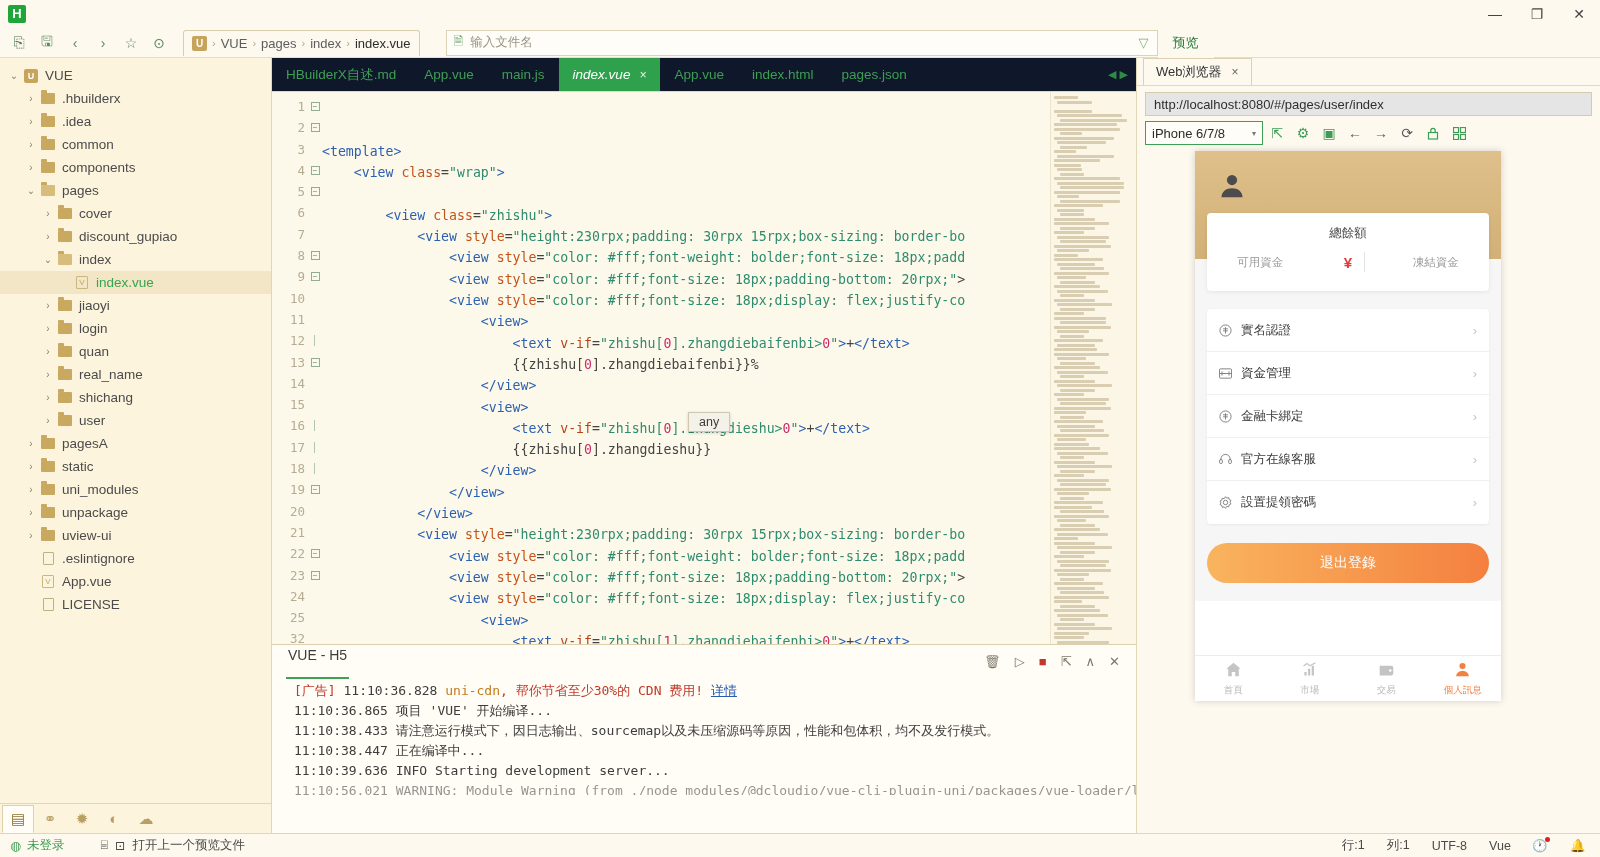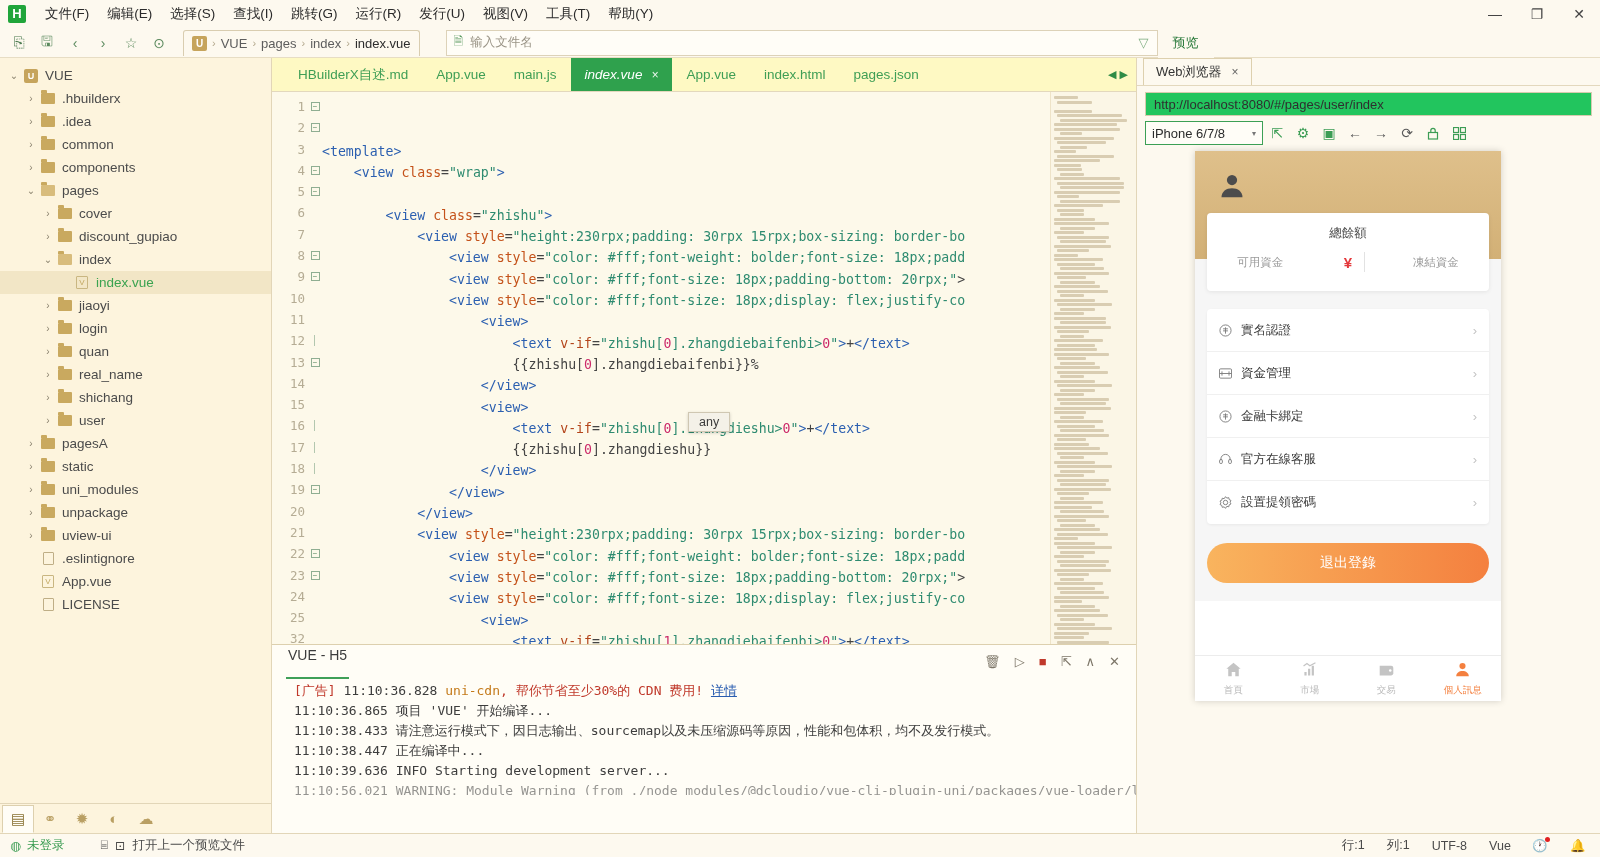--- a/index.html
+++ b/index.html
@@ -122,22 +122,22 @@
   .sb-tab {
     width: 32px; height: 28px; display:flex; align-items:center; justify-content:center;
     color: #b99f63; font-size: 15px;
   }
   .sb-tab.active { background: #fffdf6; border: 1px solid #ddd0ae; border-bottom-color:#fffdf6; color:#8a7336; }
 
   
   .editorcol { flex: 1; min-width: 0; display: flex; flex-direction: column; }
   .edtop { flex: none; display: flex; flex-direction: column; height: 586px; }
   .tabbar {
-    height: 34px; display: flex; align-items: stretch; background: #fef9c3;
-    border-bottom: 1px solid #e3d8bd; flex: none; padding-left: 12px;
+    height: 34px; display: flex; align-items: stretch; background: #0f172a;
+    border-bottom: 1px solid #e3d8bd; flex: none;
   }
   .etab {
     display: flex; align-items: center; padding: 0 14px; font-size: 13.5px;
     color: #3f9e55; white-space: nowrap; cursor: default;
   }
   .etab.active { background: #2fa14d; color: #fff; font-style: italic; }
   .etab .x { margin-left: 9px; font-size: 12px; opacity: .9; }
   .tabnav { margin-left: auto; display: flex; align-items: center; padding-right: 8px; color: #2f8c46; font-size: 11px; gap:3px; }
 
   .editorwrap { flex: 1; display: flex; min-height: 0; background: #fdf9ea; position: relative; overflow: hidden; }
@@ -197,21 +197,21 @@
     width: 464px; flex: none; background: #fdf9ef; border-left: 1px solid #e2d6b8;
     display: flex; flex-direction: column;
   }
   .pp-tabbar { height: 28px; display:flex; align-items:stretch; flex:none; border-bottom:1px solid #e3d8bd; }
   .pp-tab {
     display:flex; align-items:center; padding: 0 12px; font-size:13px; color:#333;
     background:#fdf9ef; border:1px solid #ddd0ae; border-bottom:none; margin-left:6px;
   }
   .pp-tab .x { margin-left:10px; color:#666; font-size:12px; }
   .pp-url {
-    margin: 6px 8px 0 8px; height: 24px; border: 1px solid #d6cbae; background:#22c55e;
+    margin: 6px 8px 0 8px; height: 24px; border: 1px solid #d6cbae; background:#e5e5e5;
     display:flex; align-items:center; padding: 0 8px; font-size: 13px; color:#2f2f2f;
   }
   .pp-ctrls { display:flex; align-items:center; padding: 5px 8px 6px 8px; gap: 2px; }
   .pp-select {
     width: 118px; height: 24px; border: 1px solid #3ca055; background:#fffdf7;
     display:flex; align-items:center; padding: 0 6px; font-size: 13px; color:#2b2b2b;
   }
   .pp-select .caret { margin-left:auto; font-size: 8px; color:#777; }
   .pp-ic {
     width: 24px; height: 24px; display:flex; align-items:center; justify-content:center;
@@ -290,32 +290,20 @@
     background:#e02020; border-radius:50%;
   }
 </style>
 </head>
 <body>
 
 <div class="app">
 
   <div class="titlebar">
     <div class="logo-h">H</div>
-    <div class="menubar">
-      <div class="menu-item">文件(F)</div>
-      <div class="menu-item">编辑(E)</div>
-      <div class="menu-item">选择(S)</div>
-      <div class="menu-item">查找(I)</div>
-      <div class="menu-item">跳转(G)</div>
-      <div class="menu-item">运行(R)</div>
-      <div class="menu-item">发行(U)</div>
-      <div class="menu-item">视图(V)</div>
-      <div class="menu-item">工具(T)</div>
-      <div class="menu-item">帮助(Y)</div>
-    </div>
     <div class="winbtns">
       <div class="winbtn">—</div>
       <div class="winbtn">❐</div>
       <div class="winbtn close">✕</div>
     </div>
   </div>
 
   <div class="toolbar">
     <div class="tb-icon first">⎘</div>
     <div class="tb-icon">🖫</div>

